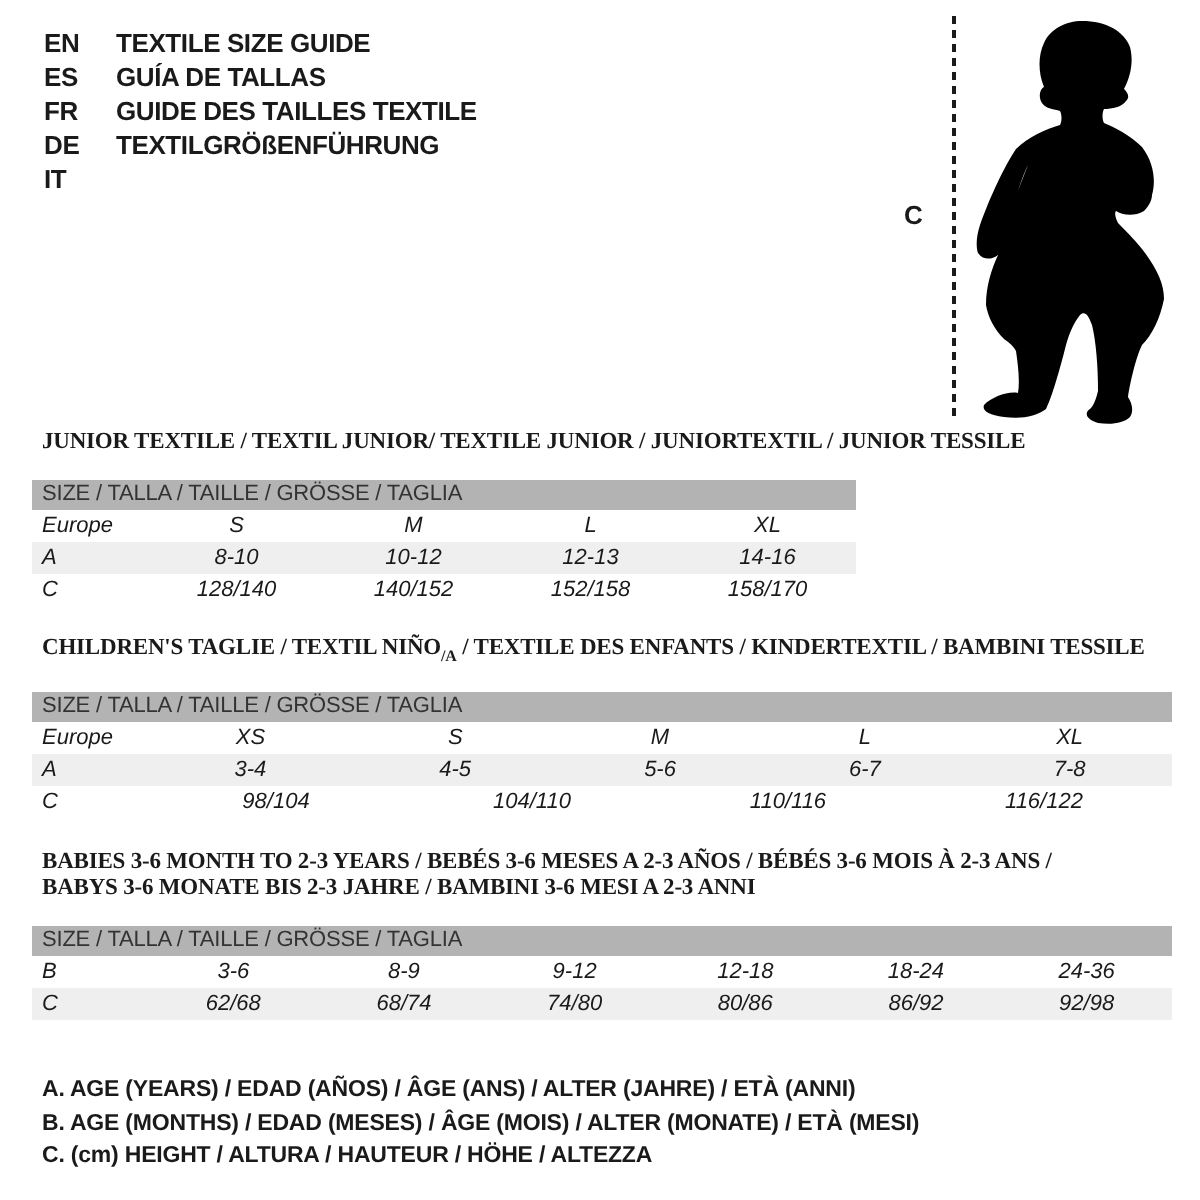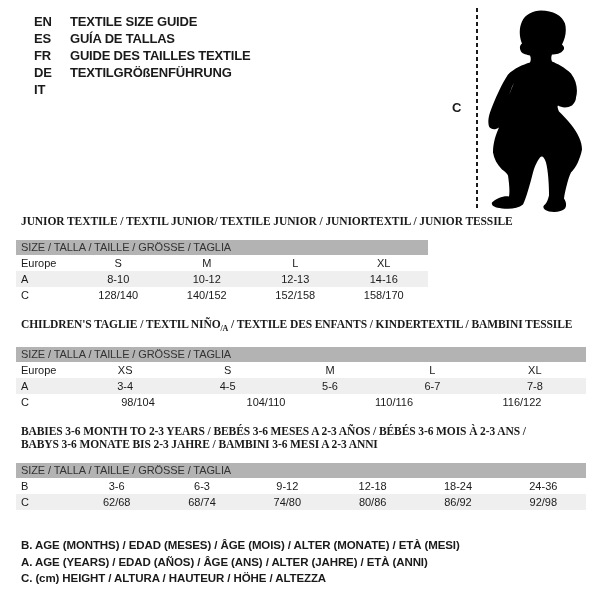--- a/index.html
+++ b/index.html
@@ -7,21 +7,21 @@
     position: relative;
     width: 600px;
     height: 600px;
     background: #ffffff;
     font-family: "Liberation Sans", sans-serif;
     color: #1a1a1a;
     overflow: hidden;
   }
 
   
-  .lang-block { position: absolute; left: 34px; top: 13px; }
+  .lang-block { position: absolute; left: 22px; top: 13px; }
   .lang-row {
     display: flex;
     height: 17px;
     align-items: center;
     font-weight: bold;
     font-size: 13px;
     letter-spacing: -0.2px;
     white-space: nowrap;
   }
   .lang-code { width: 36px; flex: 0 0 36px; }
@@ -68,21 +68,21 @@
     letter-spacing: -0.1px;
   }
   .tbl-row {
     display: flex;
     height: 16px;
     line-height: 16px;
     font-size: 11px;
     background: #ffffff;
   }
   .tbl-row.alt { background: #efefef; }
-  .cell { flex: 1; text-align: center; }
+  .cell { flex: 1; text-align: center; font-style: italic; }
   .cell.label { flex: 0 0 58px; text-align: left; padding-left: 5px; box-sizing: border-box; }
 
   
   .footnotes { position: absolute; left: 21px; top: 537px; }
   .footnote {
     font-size: 11.5px;
     font-weight: bold;
     line-height: 16.5px;
     letter-spacing: -0.1px;
     white-space: nowrap;
@@ -208,37 +208,37 @@
   <section class="sec sec-babies">
     <h2 class="sec-title">
       <span style="display:block">BABIES 3-6 MONTH TO 2-3 YEARS / BEBÉS 3-6 MESES A 2-3 AÑOS / BÉBÉS 3-6 MOIS À 2-3 ANS /</span>
       <span style="display:block">BABYS 3-6 MONATE BIS 2-3 JAHRE / BAMBINI 3-6 MESI A 2-3 ANNI</span>
     </h2>
     <div class="tbl">
       <div class="tbl-head">SIZE / TALLA / TAILLE / GRÖSSE / TAGLIA</div>
       <div class="tbl-row">
         <div class="cell label">B</div>
         <div class="cell">3-6</div>
-        <div class="cell">6-3</div>
+        <div class="cell">8-9</div>
         <div class="cell">9-12</div>
         <div class="cell">12-18</div>
         <div class="cell">18-24</div>
         <div class="cell">24-36</div>
       </div>
       <div class="tbl-row alt">
         <div class="cell label">C</div>
         <div class="cell">62/68</div>
         <div class="cell">68/74</div>
         <div class="cell">74/80</div>
         <div class="cell">80/86</div>
         <div class="cell">86/92</div>
         <div class="cell">92/98</div>
       </div>
     </div>
   </section>
 
   <div class="footnotes">
+    <div class="footnote">A. AGE (YEARS) / EDAD (AÑOS) / ÂGE (ANS) / ALTER (JAHRE) / ETÀ (ANNI)</div>
     <div class="footnote">B. AGE (MONTHS) / EDAD (MESES) / ÂGE (MOIS) / ALTER (MONATE) / ETÀ (MESI)</div>
-    <div class="footnote">A. AGE (YEARS) / EDAD (AÑOS) / ÂGE (ANS) / ALTER (JAHRE) / ETÀ (ANNI)</div>
     <div class="footnote">C. (cm) HEIGHT / ALTURA / HAUTEUR / HÖHE / ALTEZZA</div>
   </div>
 
 </div>
 
 </body></html>

